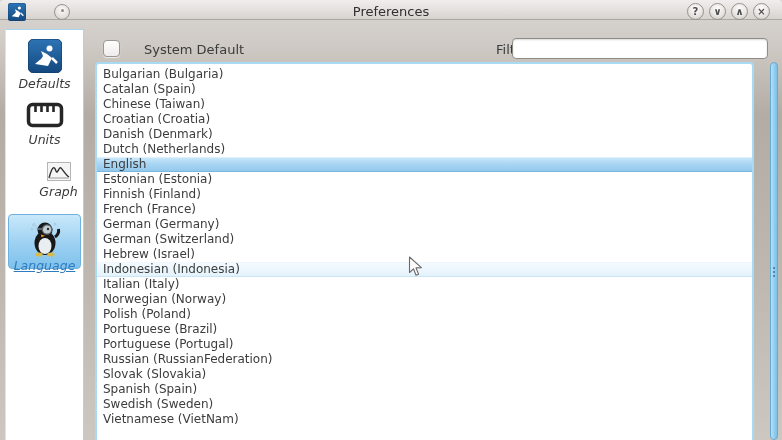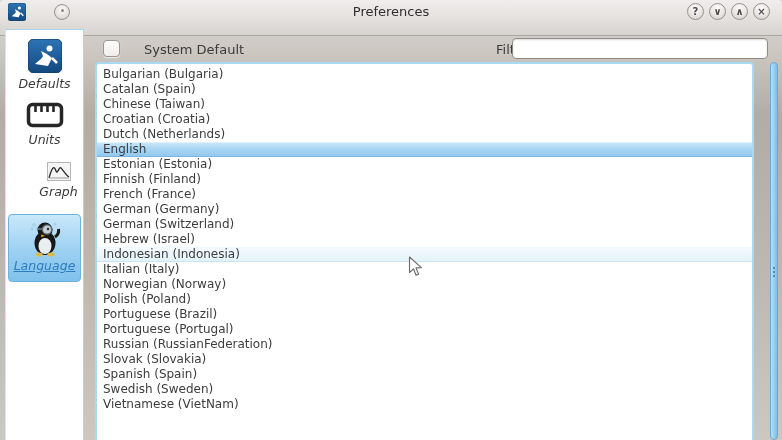--- a/index.html
+++ b/index.html
@@ -4,21 +4,21 @@
 <style>
   html,body{margin:0;padding:0;background:#ffffff;}
   *{box-sizing:border-box;}
   .window{
     position:relative;width:782px;height:440px;overflow:hidden;
     font-family:"DejaVu Sans","Liberation Sans",sans-serif;
     background:linear-gradient(180deg,#dad6d2 0px,#cfcac5 45px,#b3aca5 115px,#beb8b1 280px,#ccc7c1 440px);
   }
   
   .titlebar{
-    position:absolute;left:0;top:0;width:782px;height:36px;
+    position:absolute;left:0;top:0;width:782px;height:20px;
     background:linear-gradient(180deg,#f0eeec 0%,#e3e0dd 55%,#d7d3cf 100%);
     border-bottom:1px solid #aaa6a1;border-radius:4px 4px 0 0;
   }
   .titlebar-title{
     position:absolute;left:0;right:0;top:4px;text-align:center;
     font-size:13px;color:#2f2f2f;
   }
   .app-icon{position:absolute;left:8px;top:3px;width:18px;height:18px;}
   .pin-button{
     position:absolute;left:54px;top:4px;width:16px;height:16px;border-radius:50%;
@@ -44,21 +44,21 @@
     position:absolute;left:5px;top:29px;width:79px;height:411px;
     background:#ffffff;border:1px solid #a6d6ef;border-left-color:#cfe8f6;border-bottom:none;
   }
   .side-item{position:absolute;left:0;right:0;text-align:center;cursor:default;}
   .side-item .icon{display:block;margin:0 auto;}
   .side-label{font-size:12.5px;color:#3a3a3a;margin-top:3px;font-style:italic;}
   .side-item-defaults{top:9px;}
   .side-item-units{top:72px;}
   .side-item-graph{top:132px;padding-left:28px;}
   .side-item-language{
-    top:184px;left:2px;right:2px;height:68px;border-radius:4px;
+    top:184px;left:2px;right:2px;height:55px;border-radius:4px;
     background:linear-gradient(180deg,#c9e8fa 0%,#9cd0f1 55%,#7fc2ec 100%);
     border:1px solid #6db2dd;padding-top:4px;
   }
   .side-item-language .side-label{color:#2e7cc0;text-decoration:underline;margin-top:1px;}
   
   .checkbox{
     position:absolute;left:103px;top:40px;width:17px;height:17px;border-radius:4px;
     background:linear-gradient(180deg,#fefefe,#efedeb);
     border:1px solid #9b9792;box-shadow:0 1px 1px rgba(255,255,255,.7);
   }
@@ -195,20 +195,23 @@
       <div class="lang-row">
       <span>Catalan (Spain)</span>
     </div>
       <div class="lang-row">
       <span>Chinese (Taiwan)</span>
     </div>
       <div class="lang-row">
       <span>Croatian (Croatia)</span>
     </div>
       <div class="lang-row">
+      <span>Danish (Denmark)</span>
+    </div>
+      <div class="lang-row">
       <span>Dutch (Netherlands)</span>
     </div>
       <div class="lang-row selected">
       <span>English</span>
     </div>
       <div class="lang-row">
       <span>Estonian (Estonia)</span>
     </div>
       <div class="lang-row">
       <span>Finnish (Finland)</span>

